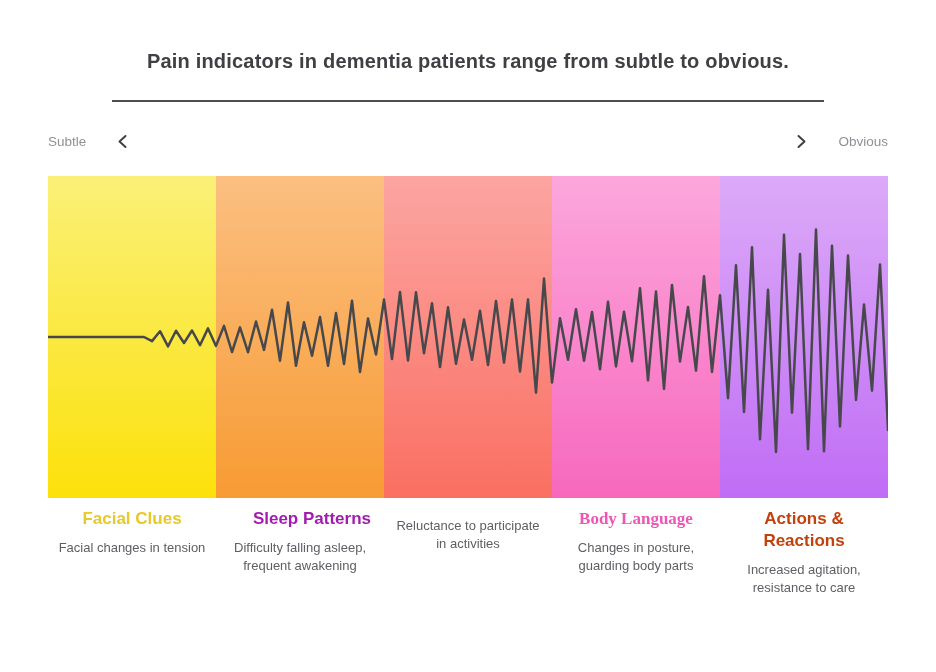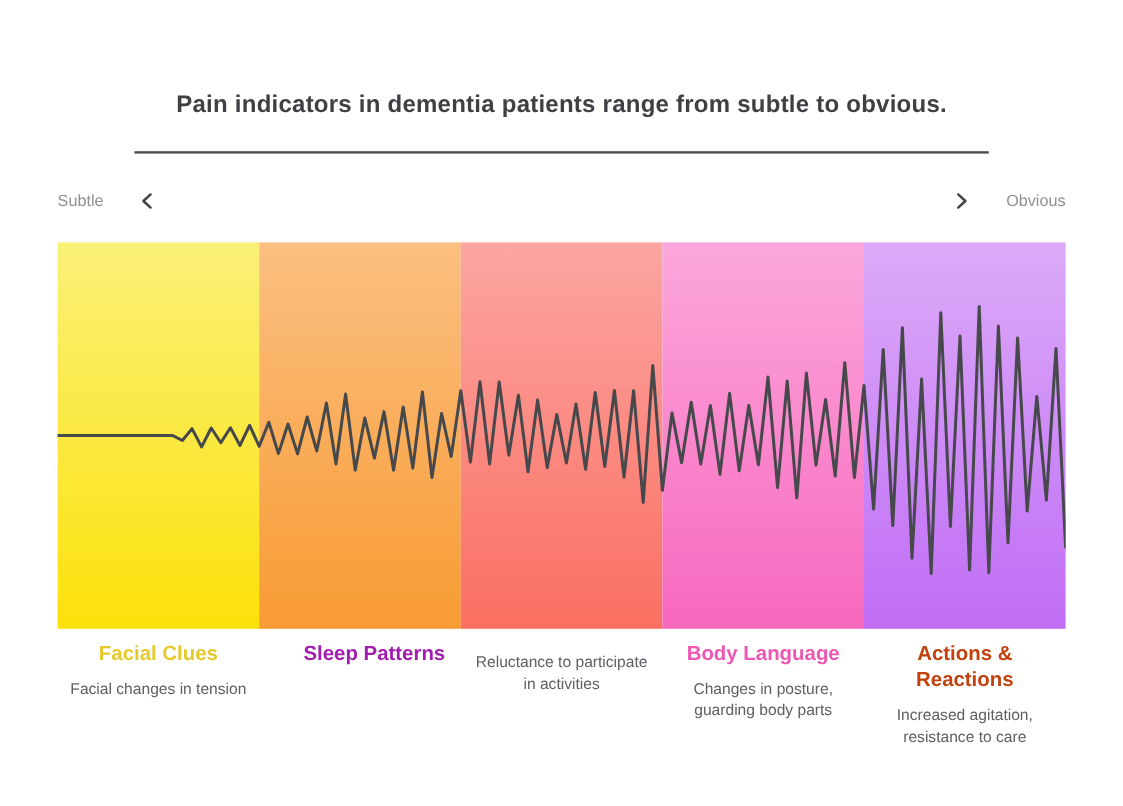--- a/index.html
+++ b/index.html
@@ -1,18 +1,18 @@
 <!DOCTYPE html>
 <html><head>
 <meta charset="utf-8">
 <style>
   html,body{margin:0;padding:0;background:#ffffff;}
   body{width:936px;height:672px;font-family:"Liberation Sans",sans-serif;}
   .page{position:relative;width:936px;height:672px;background:#ffffff;overflow:hidden;}
-  .title{margin:0;padding-top:76px;text-align:center;font-size:20px;font-weight:bold;
+  .title{margin:0;padding-top:50px;text-align:center;font-size:20px;font-weight:bold;
          color:#3f4043;letter-spacing:.2px;}
   .divider{width:712px;border-top:2px solid #4b4d51;margin:27px auto 0;}
   .nav-row{display:flex;justify-content:space-between;align-items:center;
            margin:32px 48px 0;font-size:13.5px;color:#8e9196;}
   .nav-group{display:flex;align-items:center;gap:30px;}
   .chev{display:block;}
   .chart{position:relative;margin:27px 48px 0;height:322px;}
   .bands{position:absolute;inset:0;display:flex;}
   .band{flex:1;}
   .wave{position:absolute;inset:0;width:100%;height:100%;display:block;}
@@ -58,26 +58,27 @@
     </svg>
   </div>
 
   <div class="legend" id="legend">
       <div class="legend-cell">
         <div class="legend-title" style="color: rgb(231, 201, 43);">Facial Clues</div>
         <div class="legend-desc">Facial changes in tension</div>
       </div>
       <div class="legend-cell">
         <div class="legend-title" style="color: #a21caf; text-align: right;">Sleep Patterns</div>
+        <div class="legend-desc">Difficulty falling asleep, frequent awakening</div>
       </div>
       <div class="legend-cell">
         <div class="legend-desc">Reluctance to participate in activities</div>
       </div>
       <div class="legend-cell">
-        <div class="legend-title" style="color: rgb(237, 86, 179);">Body Language</div>
+        <div class="legend-title" style="color: rgb(237, 86, 179); font-family: Liberation Serif, serif;">Body Language</div>
         <div class="legend-desc">Changes in posture, guarding body parts</div>
       </div>
       <div class="legend-cell">
         <div class="legend-title" style="color: #c2410c;">Actions &amp; Reactions</div>
         <div class="legend-desc">Increased agitation, resistance to care</div>
       </div>
     </div>
 
 </div>
 

